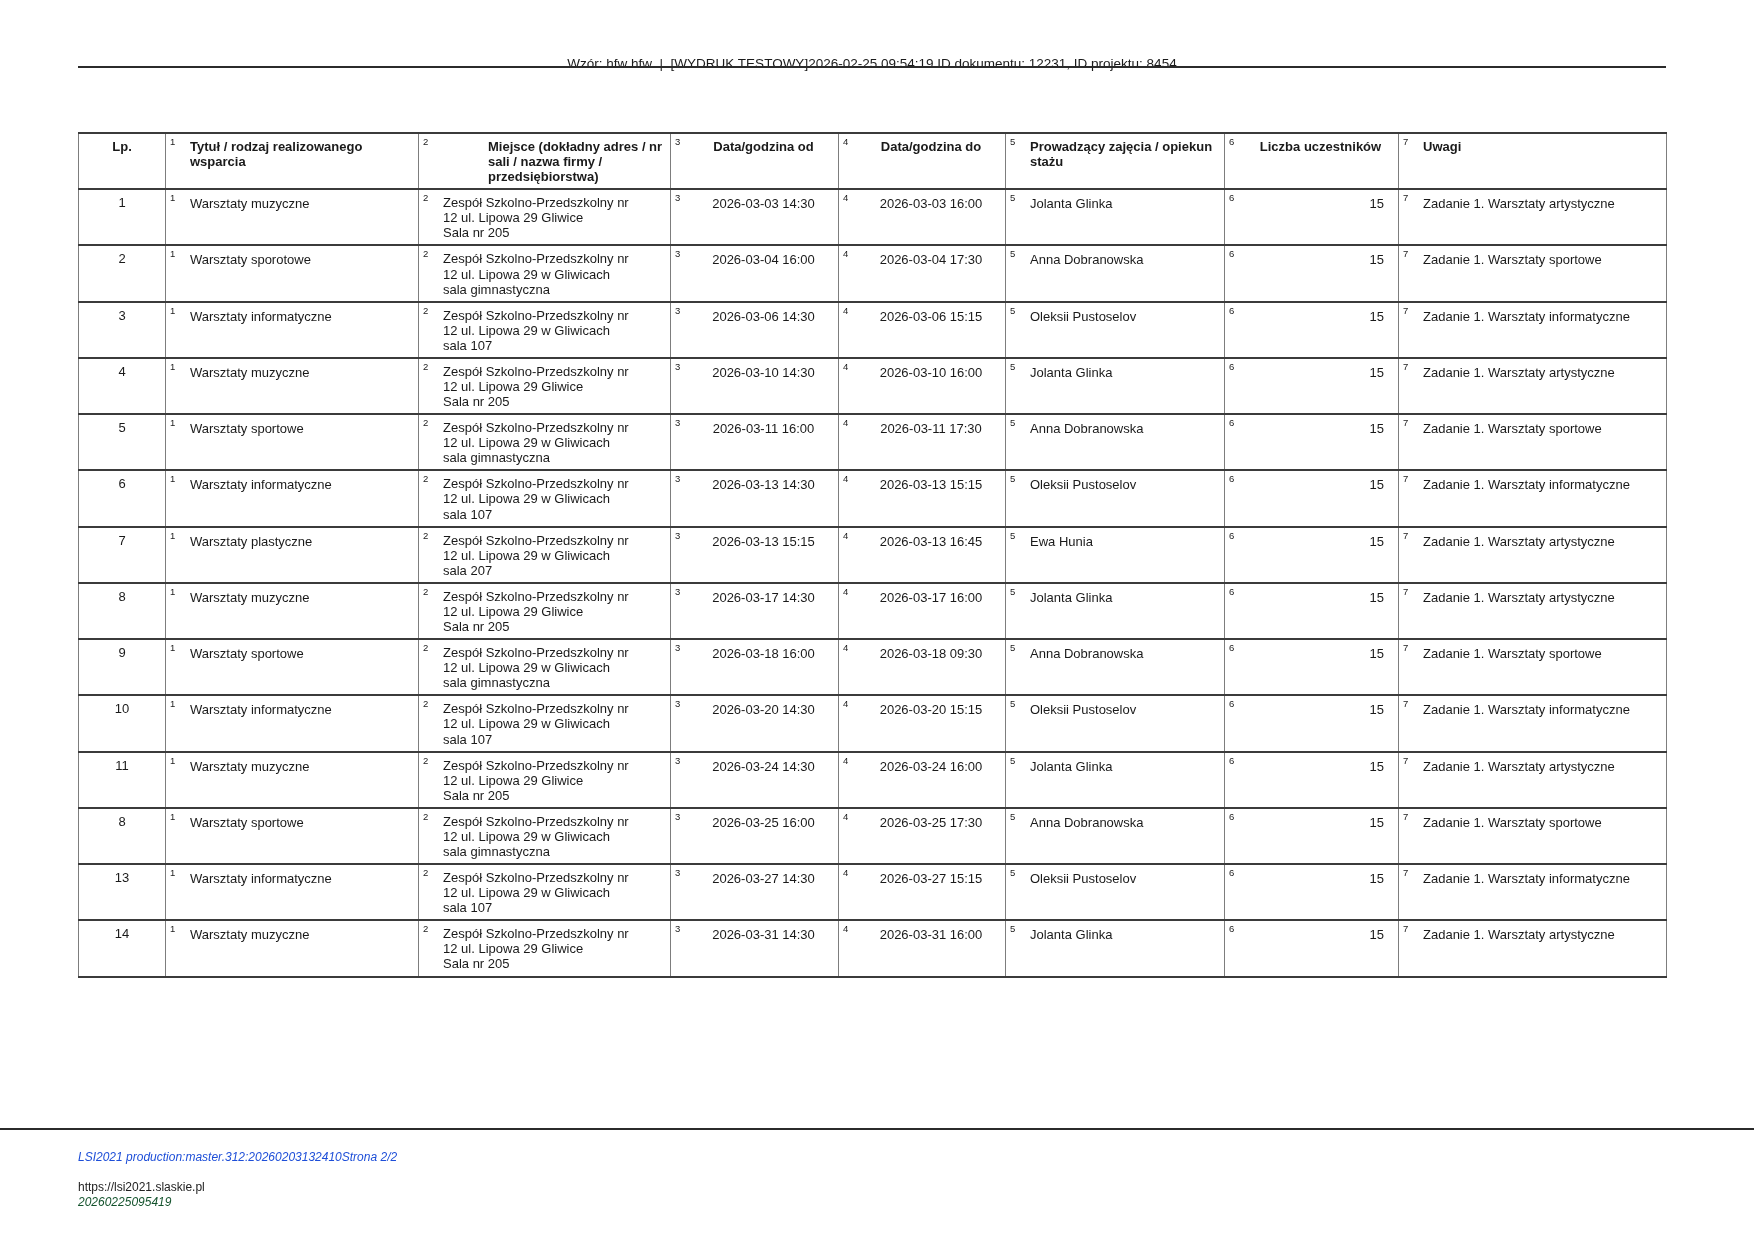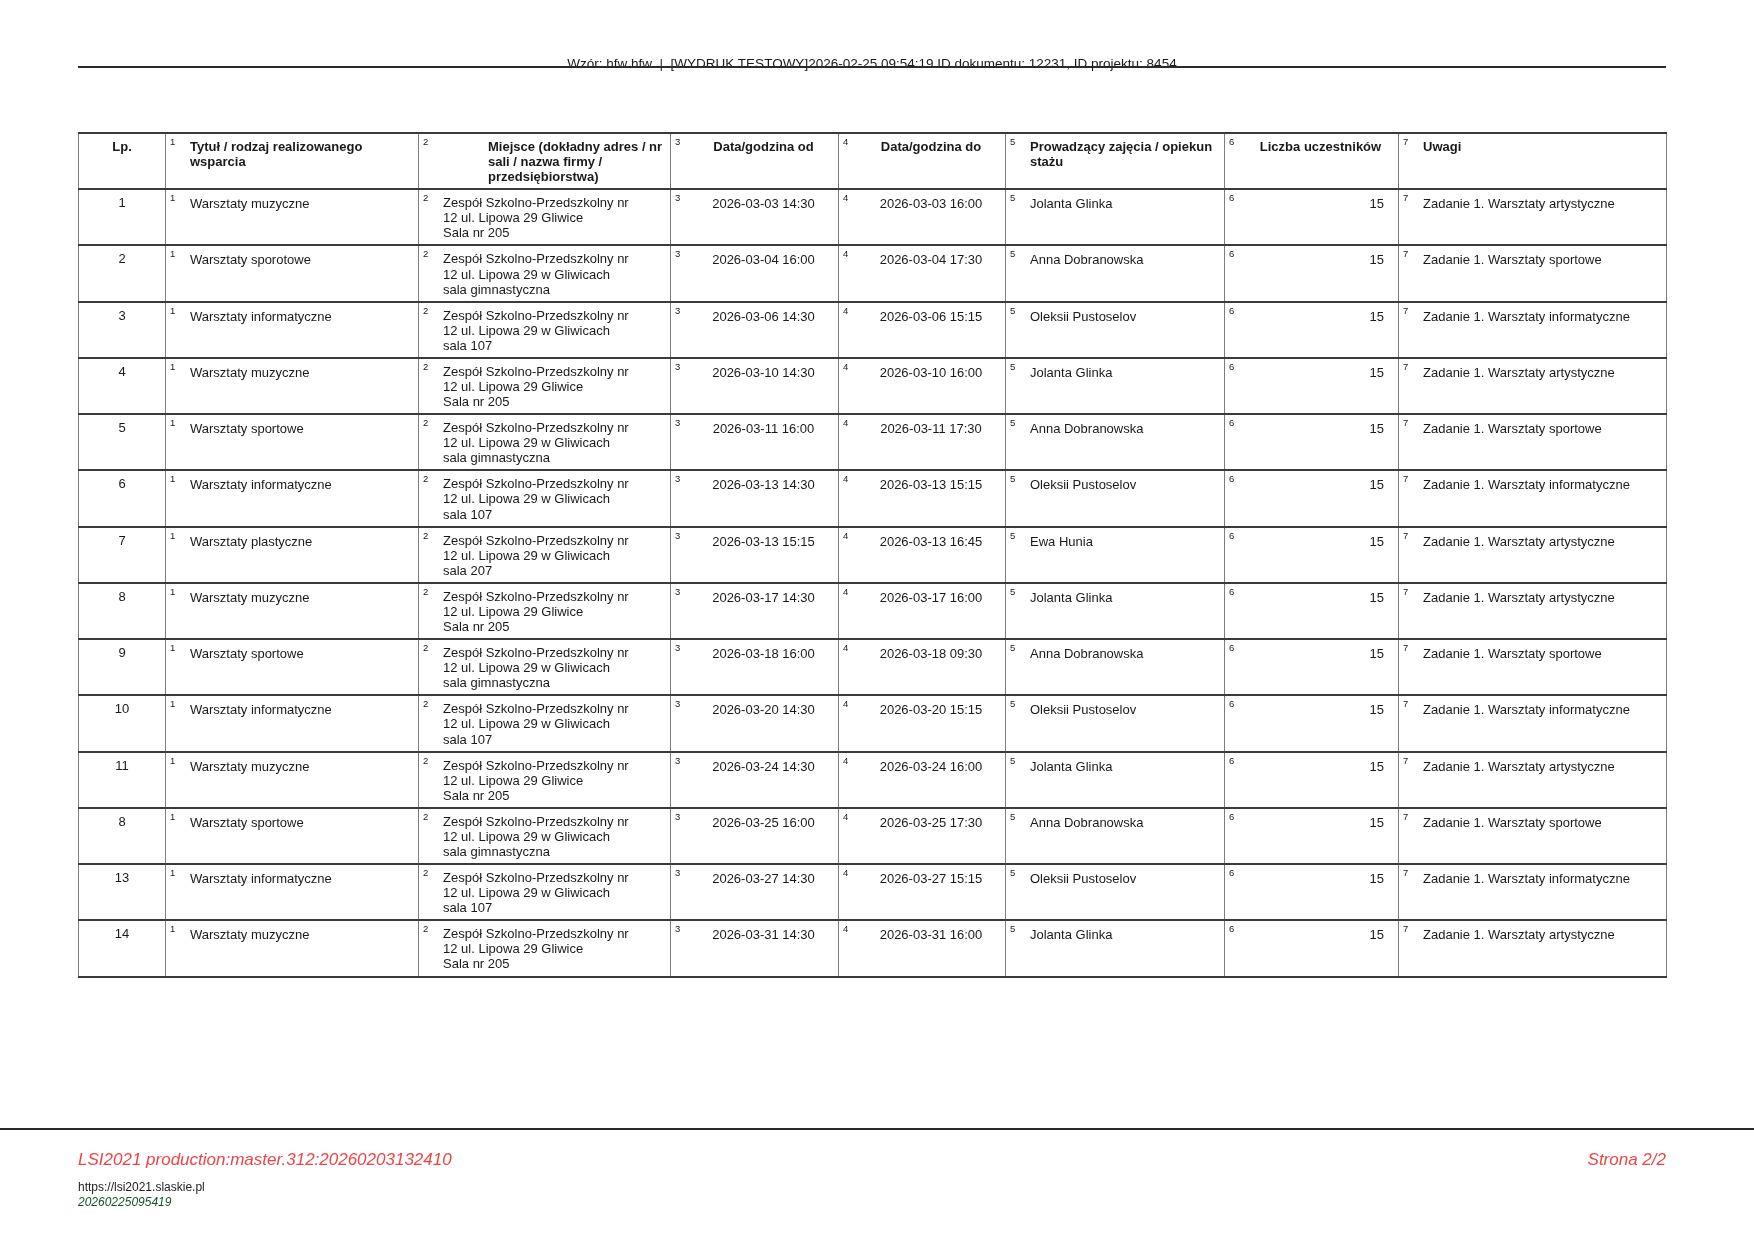--- a/index.html
+++ b/index.html
@@ -96,24 +96,24 @@
     width: 1754px;
     top: 1128px;
     border-top: 2px solid #2b2b2b;
   }
   .footer-line1 {
     position: absolute;
     left: 78px;
     width: 1588px;
     top: 1150px;
     display: flex;
-    justify-content: space-between;
-    font-size: 17px;
+    justify-content: flex-start;
+    font-size: 12px;
     font-style: italic;
-    color: #ef4444;
+    color: #1d4ed8;
   }
   .footer-url {
     position: absolute;
     left: 78px;
     top: 1180px;
     font-size: 12px;
     color: #222222;
   }
   .footer-timestamp {
     position: absolute;

